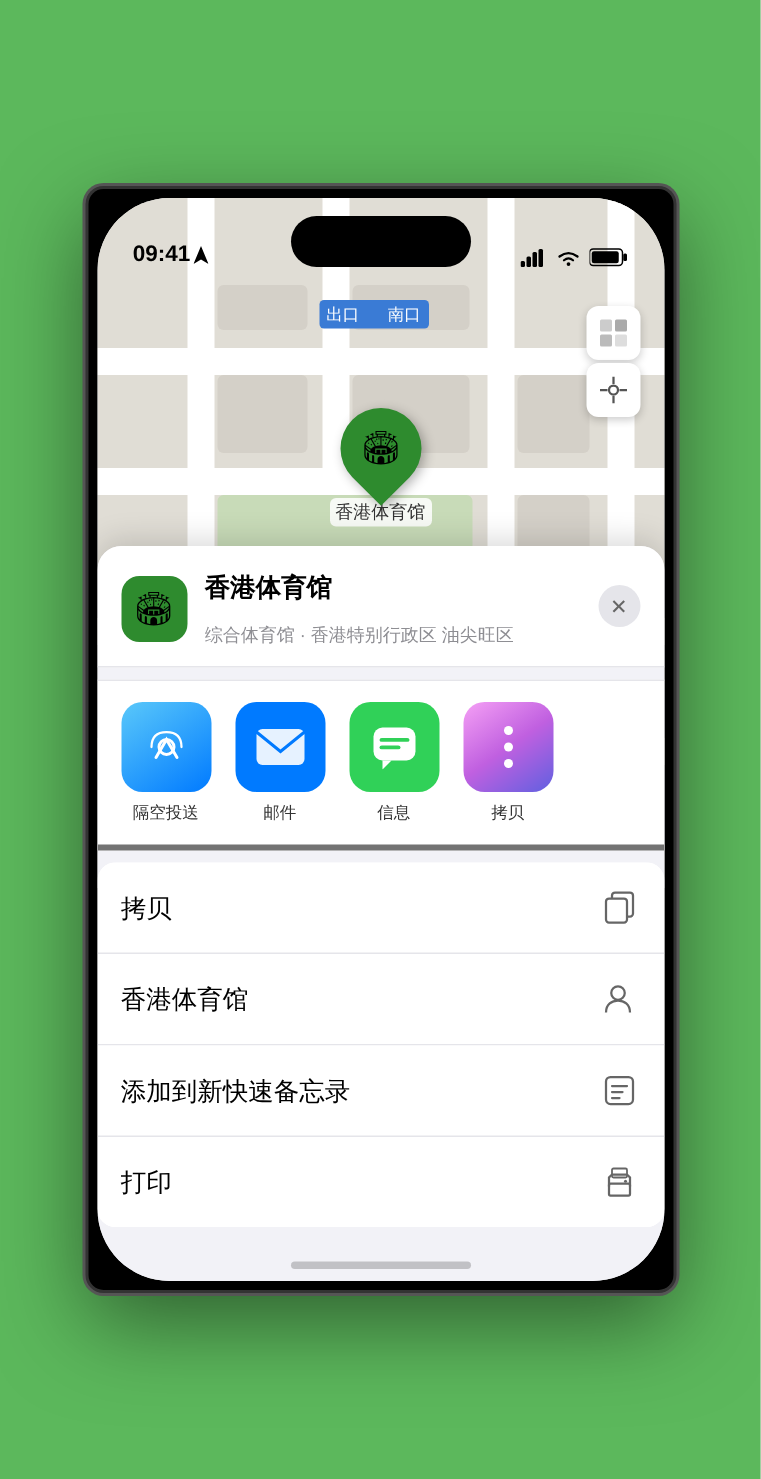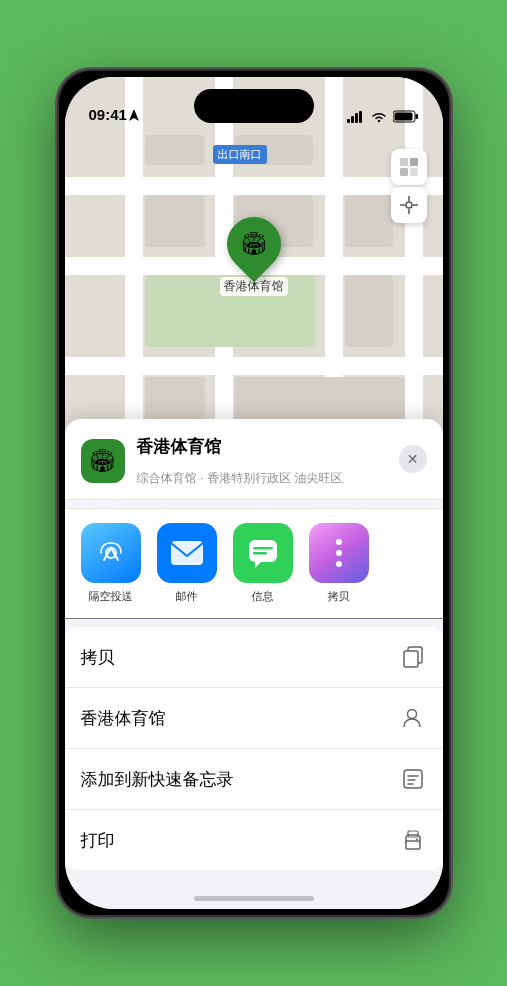--- a/index.html
+++ b/index.html
@@ -7,23 +7,23 @@
       width: 507px;
       height: 986px;
       background: #5cb85c;
       display: flex;
       align-items: center;
       justify-content: center;
       font-family: -apple-system, 'PingFang SC', 'Helvetica Neue', sans-serif;
     }
     .phone-frame {
       width: 390px;
-      height: 844px;
+      height: 734px;
       background: #000;
-      border-radius: 32px;
+      border-radius: 10px;
       position: relative;
       box-shadow: 0 0 0 2px #333, 0 0 0 4px #555, 0 20px 60px rgba(0,0,0,0.5);
       overflow: hidden;
     }
     .phone-screen {
       position: absolute;
       top: 6px; left: 6px; right: 6px; bottom: 6px;
       border-radius: 48px;
       overflow: hidden;
       background: #e8e8e8;
@@ -99,21 +99,21 @@
       position: absolute;
       top: 68px;
       left: 148px;
       background: #3a7bd5;
       color: #fff;
       font-size: 11px;
       padding: 2px 5px;
       border-radius: 3px;
       display: flex;
       align-items: center;
-      gap: 0;
+      gap: 19px;
     }
     .map-controls {
       position: absolute;
       top: 72px;
       right: 16px;
       display: flex;
       flex-direction: column;
       gap: 2px;
     }
     .map-ctrl-btn {
@@ -221,21 +221,21 @@
     }
     
     .share-row {
       background: #fff;
       margin-top: 8px;
       padding: 14px 12px;
       display: flex;
       gap: 8px;
       overflow: hidden;
       border-top: 1px solid #e5e5ea;
-      border-bottom: 1px solid #737373;
+      border-bottom: 4px solid #737373;
       font-family: Liberation Serif, serif;
     }
     .share-item {
       display: flex;
       flex-direction: column;
       align-items: center;
       gap: 6px;
       min-width: 68px;
     }
     .share-icon-wrap {

